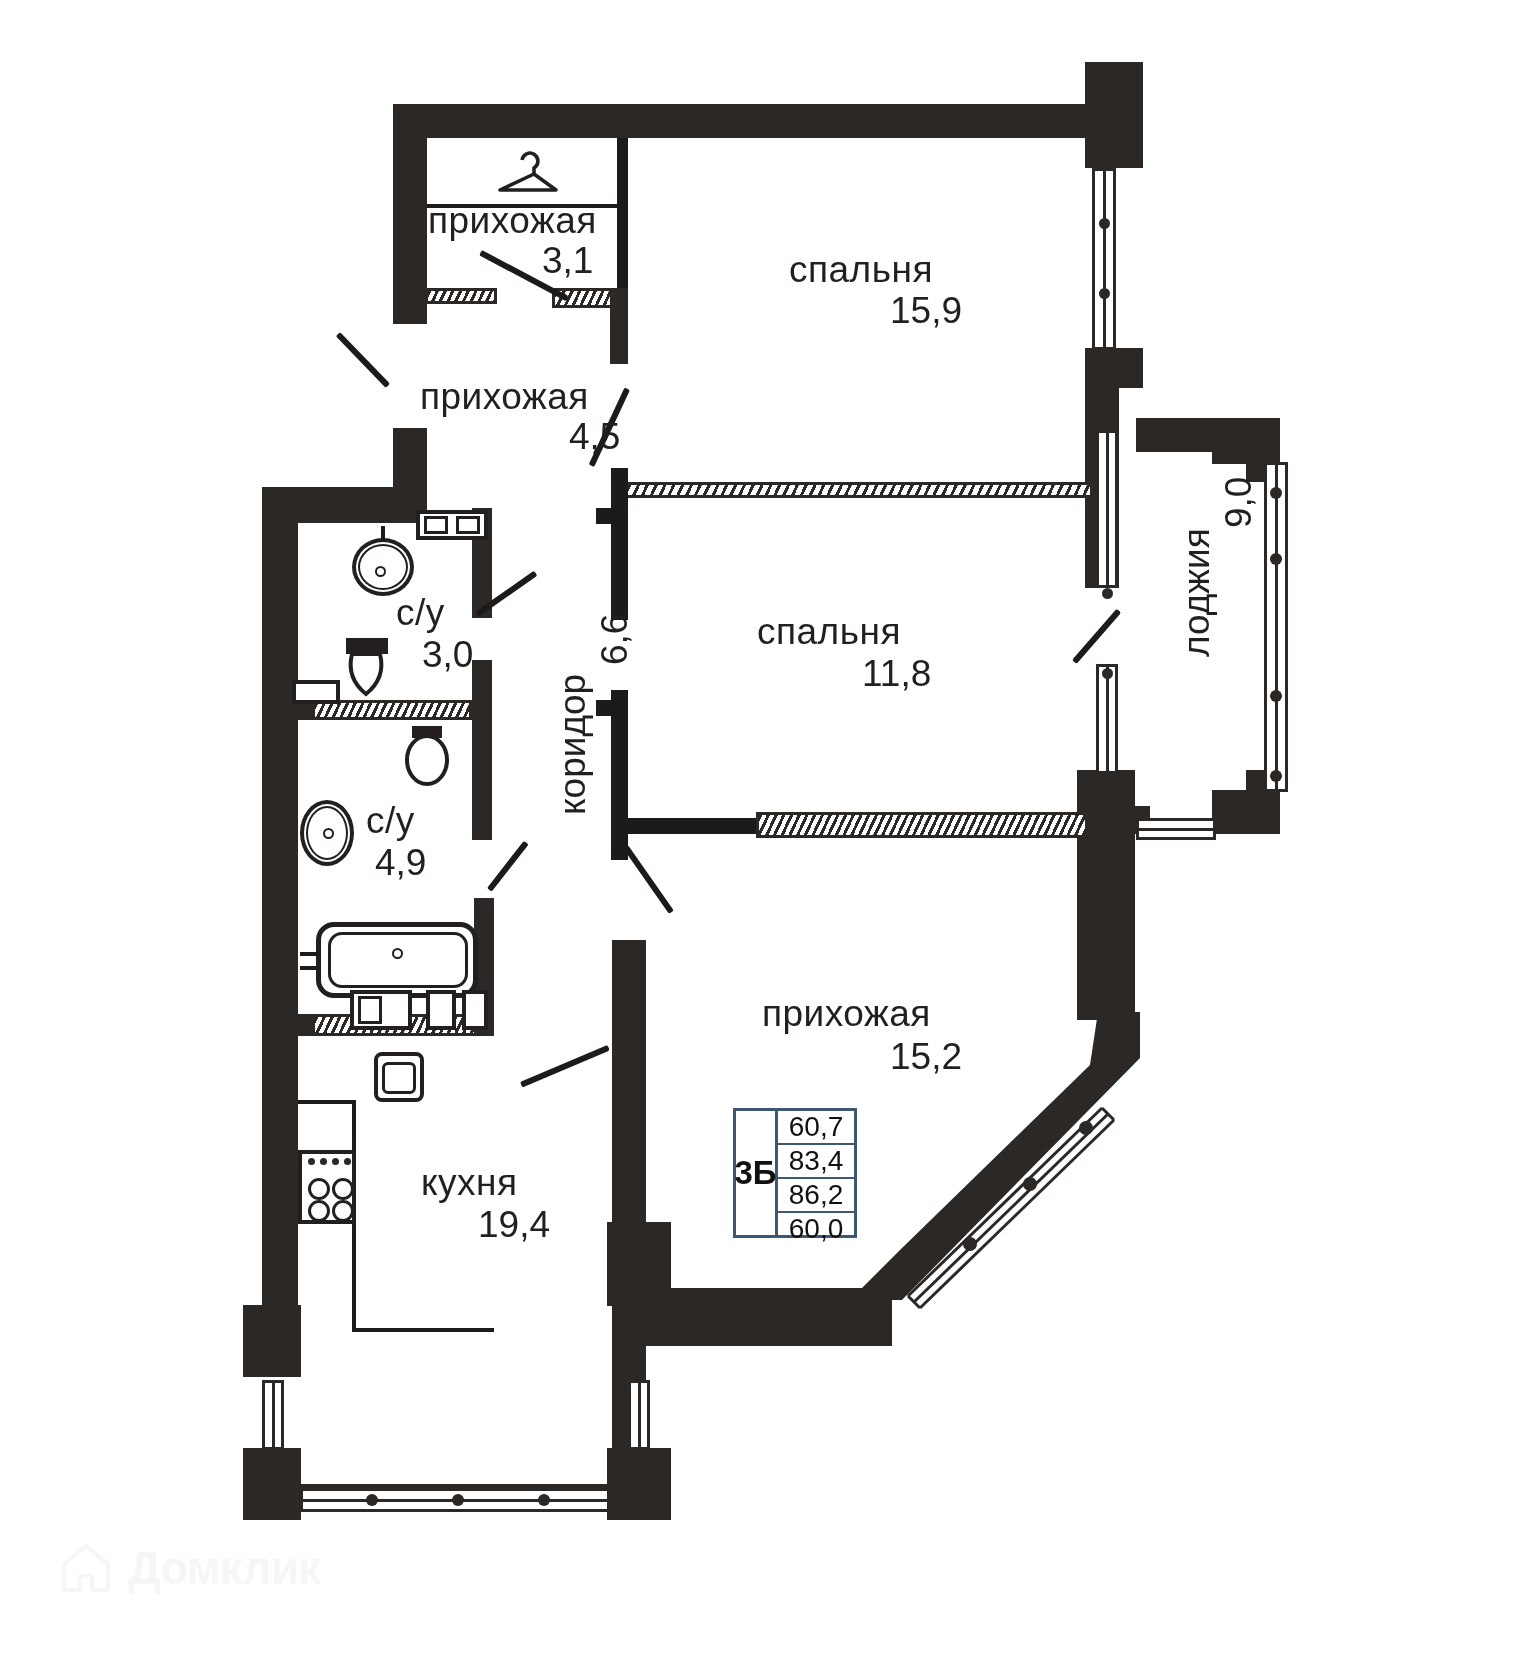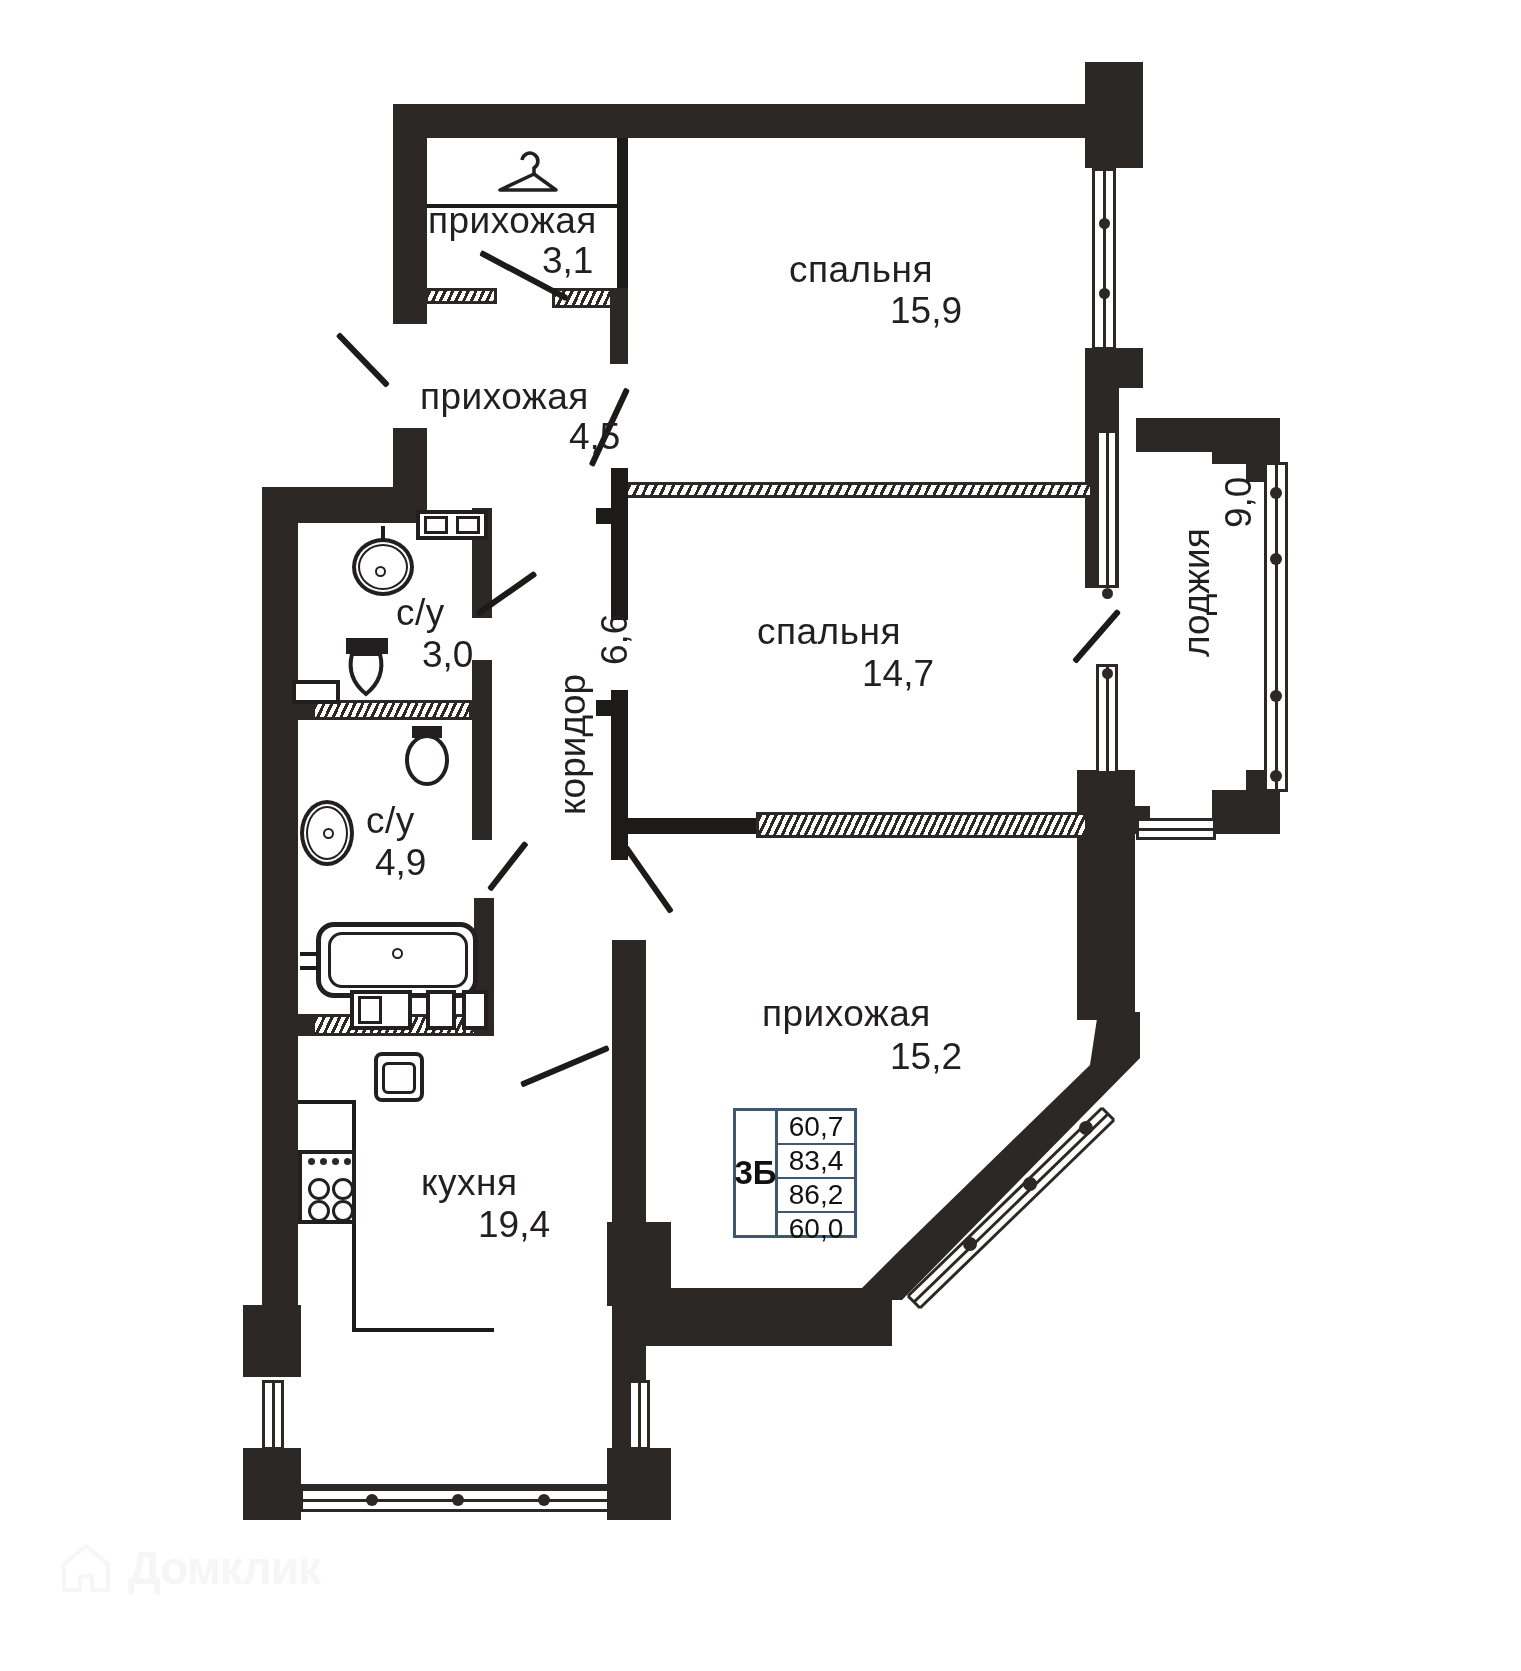--- a/index.html
+++ b/index.html
@@ -218,21 +218,21 @@
   <div class="room-label" style="left:428px;top:200px;">прихожая</div>
   <div class="room-area" style="left:542px;top:240px;">3,1</div>
 
   <div class="room-label" style="left:420px;top:376px;">прихожая</div>
   <div class="room-area" style="left:569px;top:416px;">4,5</div>
 
   <div class="room-label" style="left:789px;top:249px;">спальня</div>
   <div class="room-area" style="left:890px;top:290px;">15,9</div>
 
   <div class="room-label" style="left:757px;top:611px;">спальня</div>
-  <div class="room-area" style="left:862px;top:653px;">14,7</div>
+  <div class="room-area" style="left:862px;top:653px;">11,8</div>
 
   <div class="room-label" style="left:396px;top:592px;">с/у</div>
   <div class="room-area" style="left:422px;top:634px;">3,0</div>
 
   <div class="room-label" style="left:366px;top:800px;">с/у</div>
   <div class="room-area" style="left:375px;top:842px;">4,9</div>
 
   <div class="vlabel" style="left:552px;top:815px;transform:rotate(-90deg);">коридор</div>
   <div class="vlabel" style="left:594px;top:665px;transform:rotate(-90deg);">6,6</div>
 

